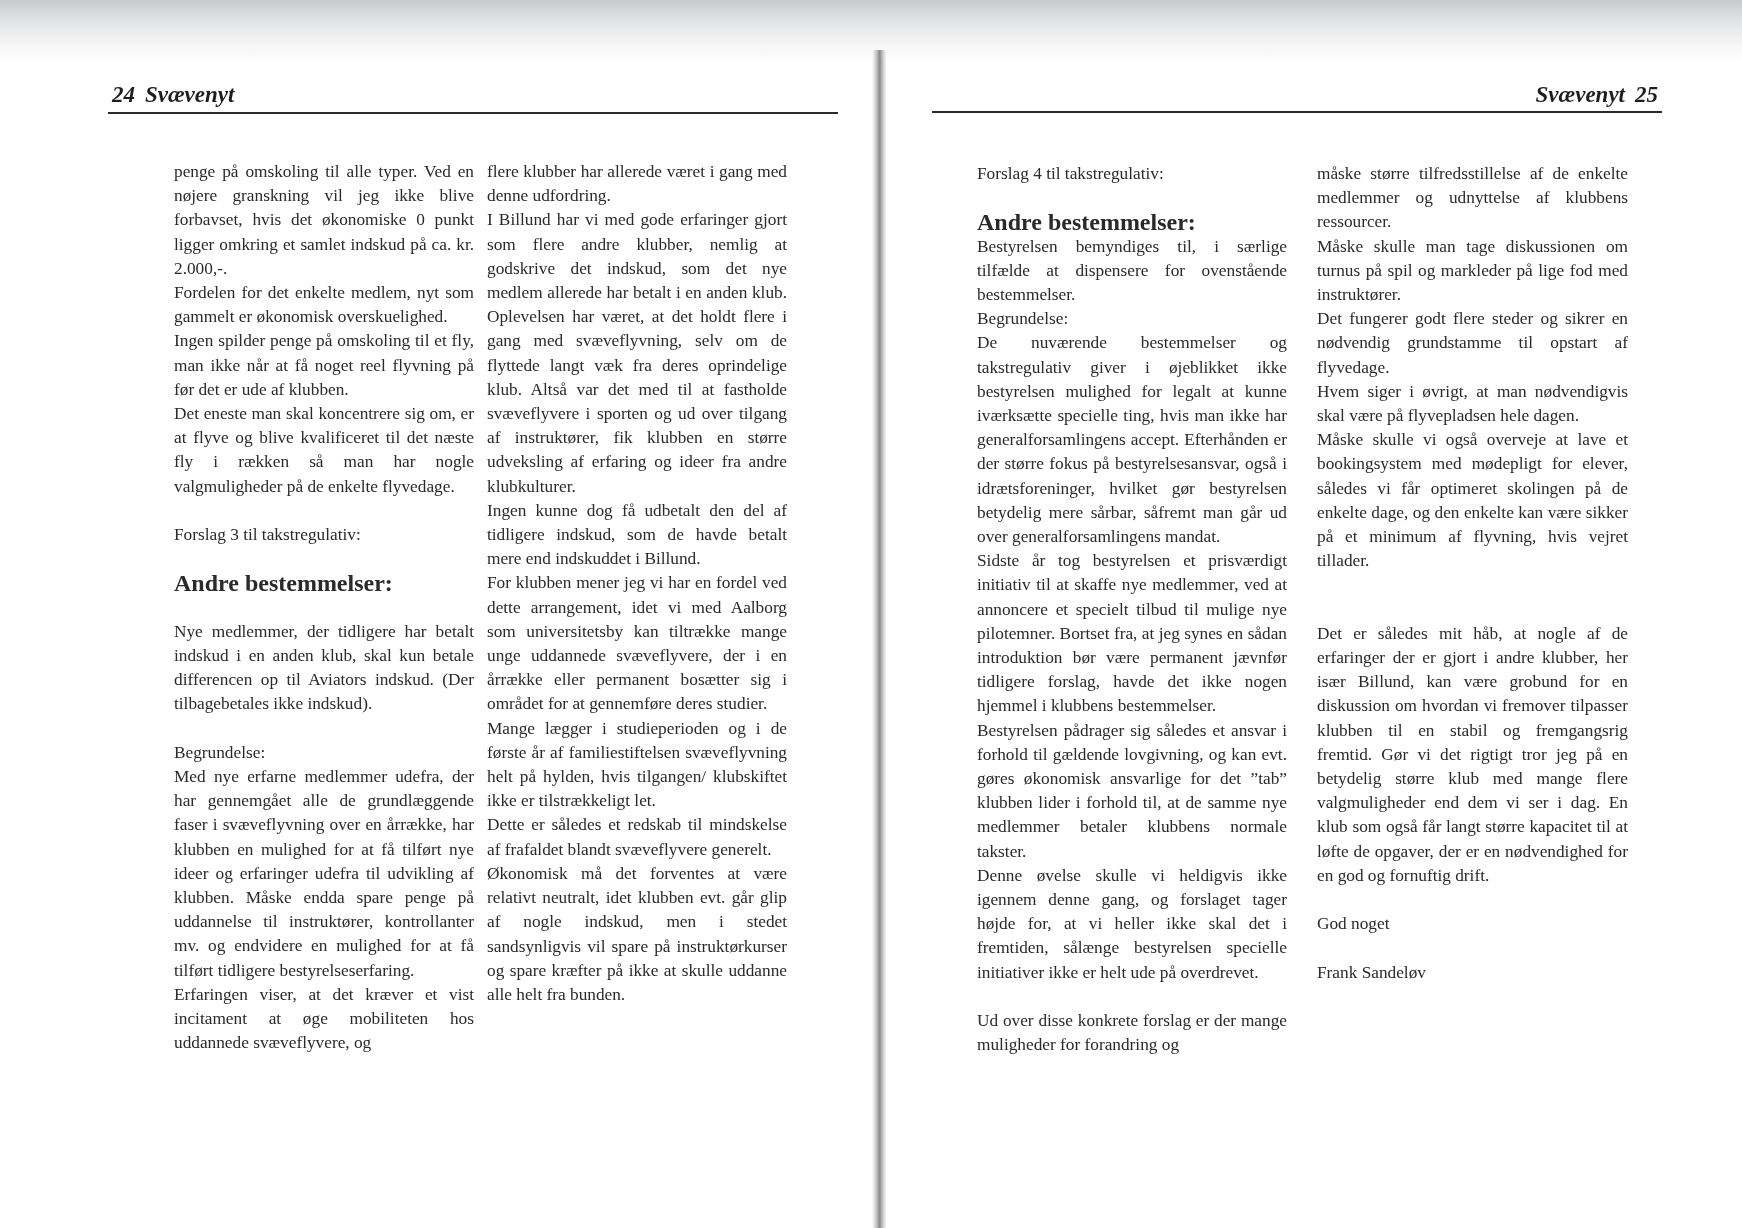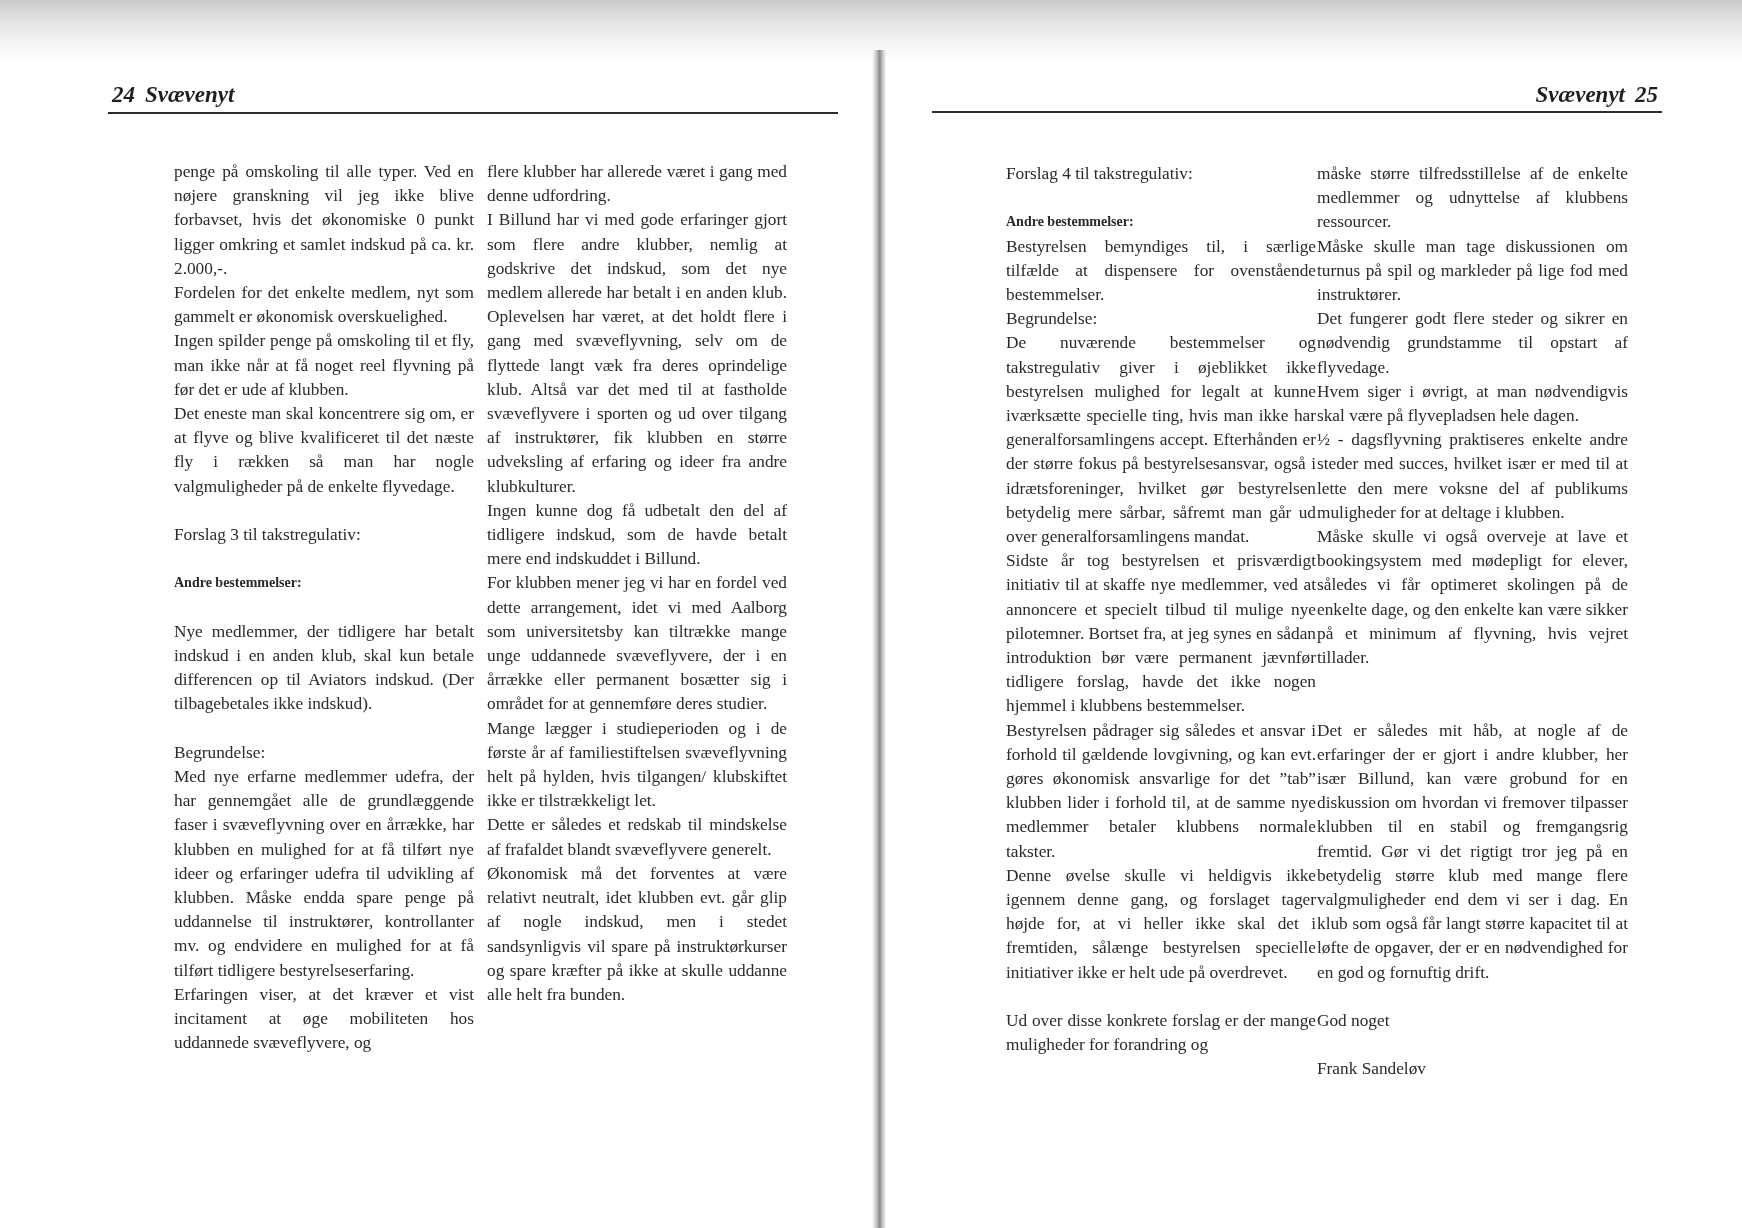--- a/index.html
+++ b/index.html
@@ -35,24 +35,24 @@
   }
   .page-left .rule { left: 108px; width: 730px; }
   .page-right .rule { left: 46px; width: 730px; top: 111px; }
 
   .col {
     position: absolute; top: 160px; width: 300px;
     font-size: 17.3px; line-height: 24.2px; text-align: justify;
   }
   .col p { margin: 0; }
   .col .gap { height: 24.2px; }
-  .col .bold { font-weight: bold; font-size: 14px; }
+  .col .bold { font-weight: bold; font-size: 24px; }
   .left-a  { left: 174px; width: 300px; }
   .left-b  { left: 487px; width: 300px; }
-  .right-a { left: 120px; width: 310px; top: 162px; }
+  .right-a { left: 91px; width: 310px; top: 162px; }
   .right-b { left: 431px; width: 311px; top: 162px; }
 </style>
 </head>
 <body>
 
 <div class="scan-top"></div>
 
 <div class="page page-left">
   <div class="running-head">
     <span class="num">24</span><span>Svævenyt</span>
@@ -103,21 +103,20 @@
       <p>Bestyrelsen pådrager sig således et ansvar i forhold til gældende lovgivning, og kan evt. gøres økonomisk ansvarlige for det ”tab” klubben lider i forhold til, at de samme nye medlemmer betaler klubbens normale takster.</p>
       <p>Denne øvelse skulle vi heldigvis ikke igennem denne gang, og forslaget tager højde for, at vi heller ikke skal det i fremtiden, sålænge bestyrelsen specielle initiativer ikke er helt ude på overdrevet.</p>
       <div class="gap"></div>
       <p>Ud over disse konkrete forslag er der mange muligheder for forandring og</p>
     </div>
   <div class="col right-b">
       <p>måske større tilfredsstillelse af de enkelte medlemmer og udnyttelse af klubbens ressourcer.</p>
       <p>Måske skulle man tage diskussionen om turnus på spil og markleder på lige fod med instruktører.</p>
       <p>Det fungerer godt flere steder og sikrer en nødvendig grundstamme til opstart af flyvedage.</p>
       <p>Hvem siger i øvrigt, at man nødvendigvis skal være på flyvepladsen hele dagen.</p>
-      <p>½ - dagsflyvning praktiseres enkelte andre steder med succes, hvilket især er med til at lette den mere voksne del af publikums muligheder for at deltage i klubben.</p>
       <p>Måske skulle vi også overveje at lave et bookingsystem med mødepligt for elever, således vi får optimeret skolingen på de enkelte dage, og den enkelte kan være sikker på et minimum af flyvning, hvis vejret tillader.</p>
       <div class="gap"></div>
       <div class="gap"></div>
       <p>Det er således mit håb, at nogle af de erfaringer der er gjort i andre klubber, her især Billund, kan være grobund for en diskussion om hvordan vi fremover tilpasser klubben til en stabil og fremgangsrig fremtid. Gør vi det rigtigt tror jeg på en betydelig større klub med mange flere valgmuligheder end dem vi ser i dag. En klub som også får langt større kapacitet til at løfte de opgaver, der er en nødvendighed for en god og fornuftig drift.</p>
       <div class="gap"></div>
       <p>God noget</p>
       <div class="gap"></div>
       <p>Frank Sandeløv</p>
     </div>
 </div>

